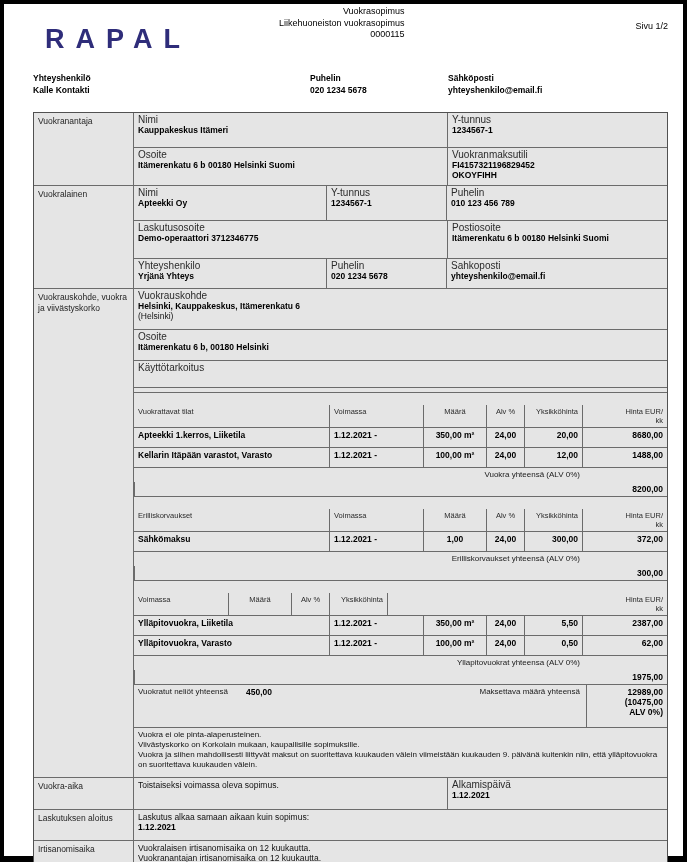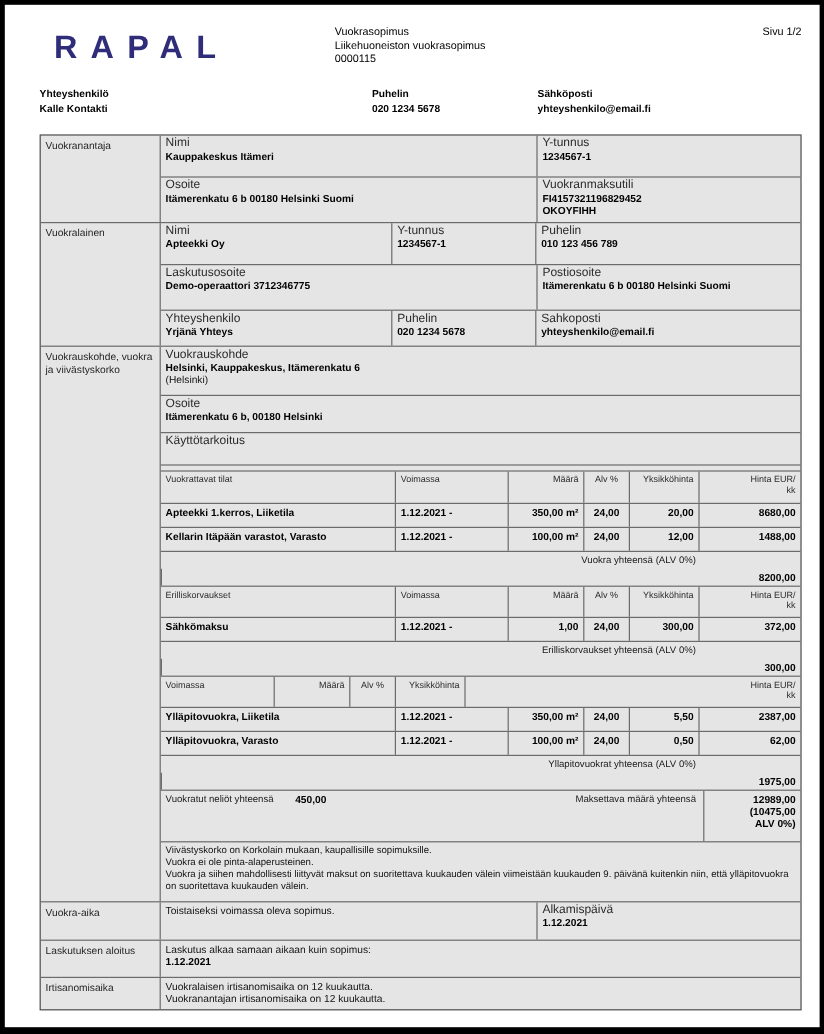--- a/index.html
+++ b/index.html
@@ -15,22 +15,22 @@
     width:679px; height:852px;
     background:#ffffff;
   }
   
   .logo {
     position:absolute; left:41px; top:20px;
     font-size:27px; font-weight:bold; letter-spacing:11px;
     color:#2f2d7a; white-space:nowrap;
   }
   .title-block {
-    position:absolute; left:275px; top:17px;
-    font-size:9px; line-height:11.5px; color:#000;
+    position:absolute; left:275px; top:2px;
+    font-size:9px; line-height:11.5px; color:#000;text-align:right;
   }
   .page-num {
     position:absolute; right:15px; top:17px;
     font-size:9px; color:#000;
   }
   .contact { position:absolute; left:29px; top:69px; width:635px; height:26px; }
   .cc { position:absolute; top:0; font-size:8.5px; font-weight:bold; line-height:11.5px; white-space:nowrap; }
   .cc.c1 { left:0; }
   .cc.c2 { left:277px; }
   .cc.c3 { left:415px; }
@@ -67,26 +67,26 @@
   .bb { border-bottom:1px solid #6b6b6b; }
   .gap { height:4px; }
   
   .ptable { border-top:1px solid #6b6b6b; }
   .pr-row { display:flex; align-items:stretch; }
   .pr-row + .pr-row { border-top:1px solid #6b6b6b; }
   .pc { padding:2px 4px; min-width:0; }
   .pc + .pc { border-left:1px solid #6b6b6b; }
   .c-name { width:195px; min-width:195px; }
   .c-valid { width:94px; min-width:94px; }
-  .c-qty  { width:63px; min-width:63px; text-align:right; }
+  .c-qty  { width:63px; min-width:63px; text-align:center; }
   .c-vat  { width:38px; min-width:38px; text-align:center; }
   .c-unit { width:58px; min-width:58px; text-align:right; }
   .c-price { flex:1; text-align:right; }
   .pr-head { min-height:26px; }
-  .pr-head .pc { font-size:7.5px; color:#2b2b2b; line-height:9px; }
+  .pr-head .pc { font-size:7.5px; color:#2b2b2b; line-height:9px;margin-top:12px; }
   .pr-data { min-height:20px; }
   .pr-data .pc { font-size:8.5px; font-weight:bold; line-height:10px; }
   .pr-total { min-height:17px;flex-direction:column; }
   .c-span {
     width:452px; min-width:452px; text-align:right;
     font-size:8px; color:#1a1a1a; padding:2px 6px; line-height:10px;
   }
   .pr-total .c-price { font-size:8.5px; font-weight:bold; line-height:10px; }
   
   .sum-row { min-height:43px; }
@@ -321,22 +321,22 @@
               <span class="s-val">450,00</span>
               <span class="s-lbl s-pay">Maksettava määrä yhteensä</span>
             </div>
             <div class="sum-right">
               <div class="val">12989,00</div>
               <div class="val wrapnote">(10475,00 ALV 0%)</div>
             </div>
           </div>
 
           <div class="pr-row notes-row" style="display:block;">
+            <div>Vuokra ei ole pinta-alaperusteinen.</div>
             <div>Viivästyskorko on Korkolain mukaan, kaupallisille sopimuksille.</div>
-            <div>Vuokra ei ole pinta-alaperusteinen.</div>
             <div>Vuokra ja siihen mahdollisesti liittyvät maksut on suoritettava kuukauden välein viimeistään kuukauden 9. päivänä kuitenkin niin, että ylläpitovuokra on suoritettava kuukauden välein.</div>
           </div>
         </div>
       </div>
     </div>
 
     <div class="sec">
       <div class="sec-label">Vuokra-aika</div>
       <div class="sec-content">
         <div class="row h31">

